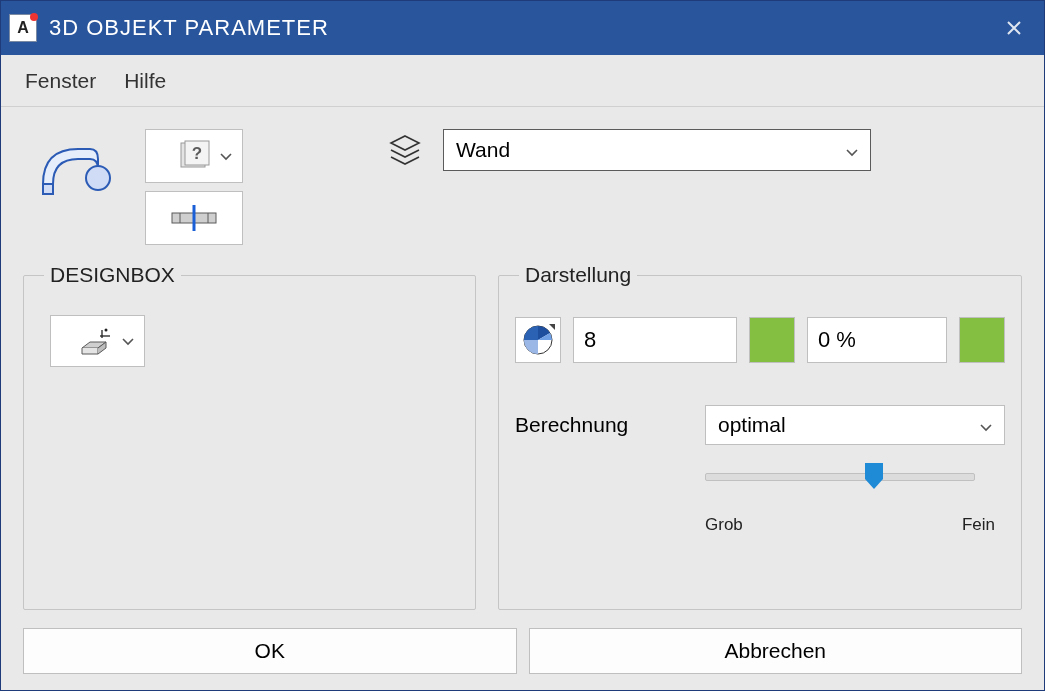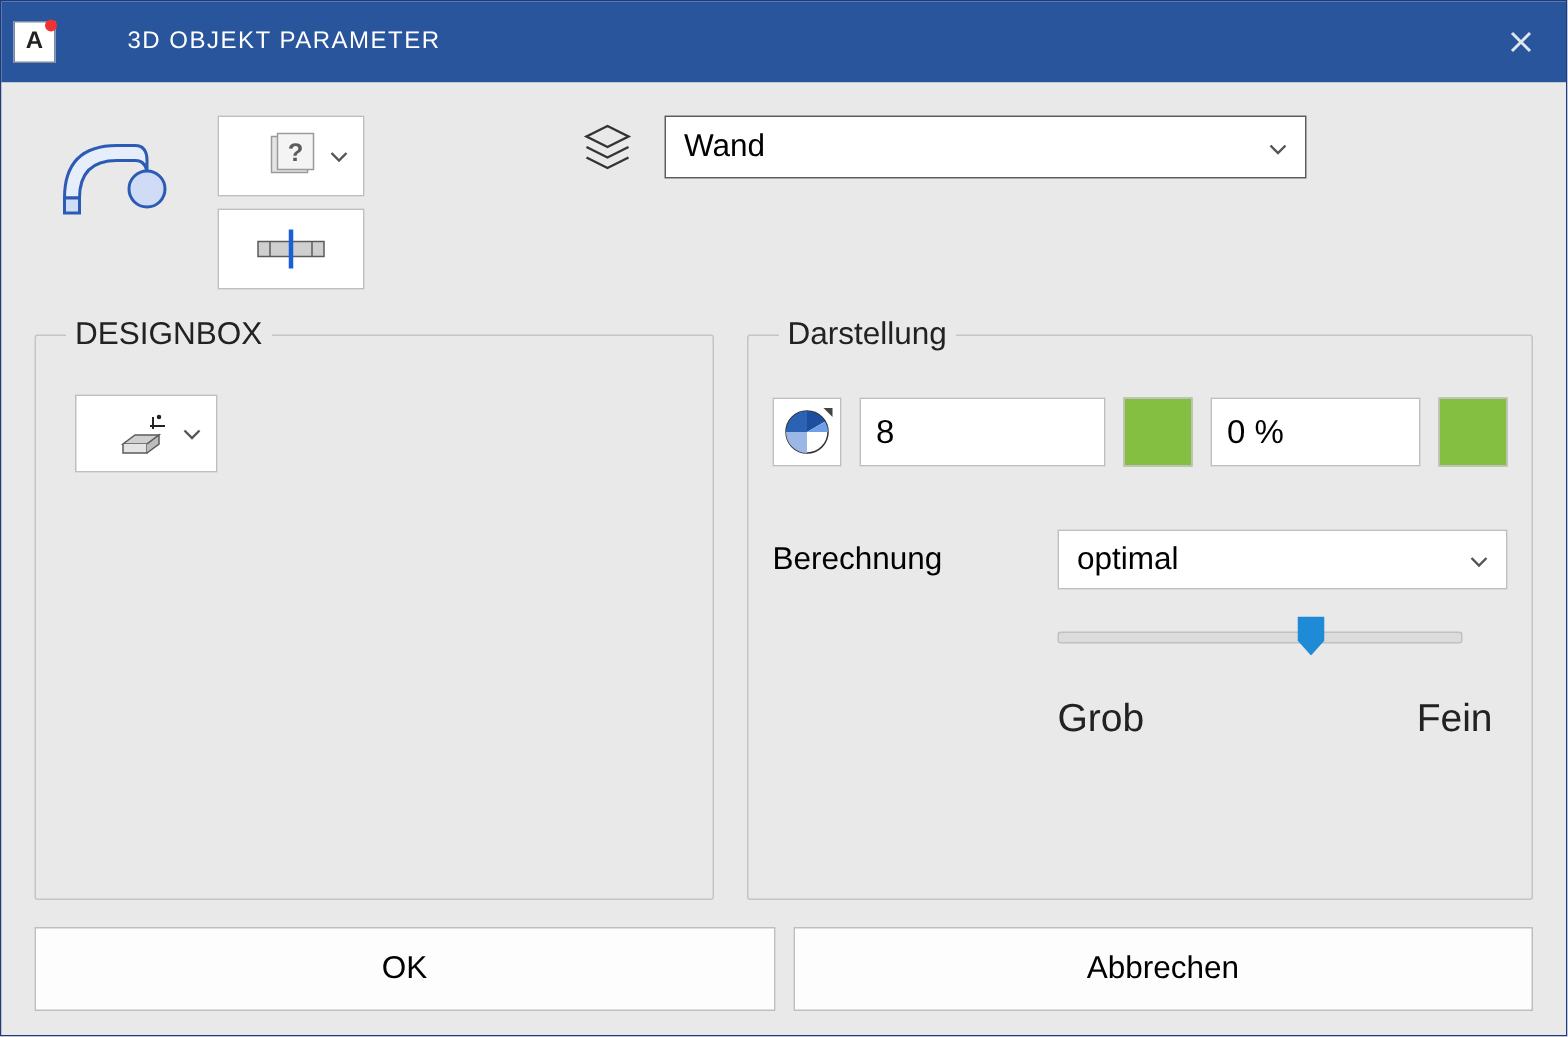--- a/index.html
+++ b/index.html
@@ -41,24 +41,23 @@
   }
   .titlebar-icon::after {
     content: "";
     position: absolute;
     top: -2px; right: -2px;
     width: 8px; height: 8px;
     background: #e33;
     border-radius: 50%;
   }
   .titlebar-text {
-    font-size: 16px;
+    font-size: 22px;
     letter-spacing: 1px;
     flex: 1;
-    margin-left: 36px;
   }
   .close-btn {
     width: 40px;
     height: 40px;
     display: flex;
     align-items: center;
     justify-content: center;
     font-size: 20px;
     color: #dfe6f0;
     cursor: pointer;
@@ -246,33 +245,33 @@
     top: -10px;
     left: 160px;
     width: 18px;
     height: 26px;
     cursor: pointer;
   }
   .slabels {
     display: flex;
     justify-content: space-between;
     margin-top: 34px;
-    font-size: 26px;
+    font-size: 17px;
     color: #222;
     width: 290px;
     margin-left: 190px;
   }
   .footer {
     display: flex;
     gap: 12px;
     margin-top: 18px;
   }
   .fbtn {
     flex: 1;
-    height: 56px;
+    height: 46px;
     background: #fdfdfd;
     border: 1px solid #bfbfbf;
     font-size: 21px;
     display: flex;
     align-items: center;
     justify-content: center;
     cursor: pointer;
   }
 </style>
 </head>
@@ -283,20 +282,24 @@
   <div class="titlebar">
     <div class="titlebar-icon">A</div>
     <div class="titlebar-text">3D OBJEKT PARAMETER</div>
     <div class="close-btn">
       <svg width="16" height="16" viewBox="0 0 16 16">
           <path d="M2 2 L14 14 M14 2 L2 14" stroke="#dfe6f0" stroke-width="2" fill="none"></path>
         </svg>
     </div>
   </div>
 
+  <div class="menubar">
+    <span>Fenster</span>
+    <span>Hilfe</span>
+  </div>
 
   <div class="content">
 
     <div class="toprow">
       <div class="objicon">
         <svg width="90" height="70" viewBox="0 0 90 70">
           <path d="M15 50 Q15 15 50 15 L62 15 Q70 15 70 25 L70 35 Q70 25 62 25 L50 25 Q25 25 25 50 Z" fill="#e6eefc" stroke="#2b5bb5" stroke-width="2"></path>
           <ellipse cx="70" cy="44" rx="12" ry="12" fill="#d0dcf5" stroke="#2b5bb5" stroke-width="2"></ellipse>
           <path d="M15 50 L25 50 L25 60 L15 60 Z" fill="#d0dcf5" stroke="#2b5bb5" stroke-width="2"></path>
         </svg>

